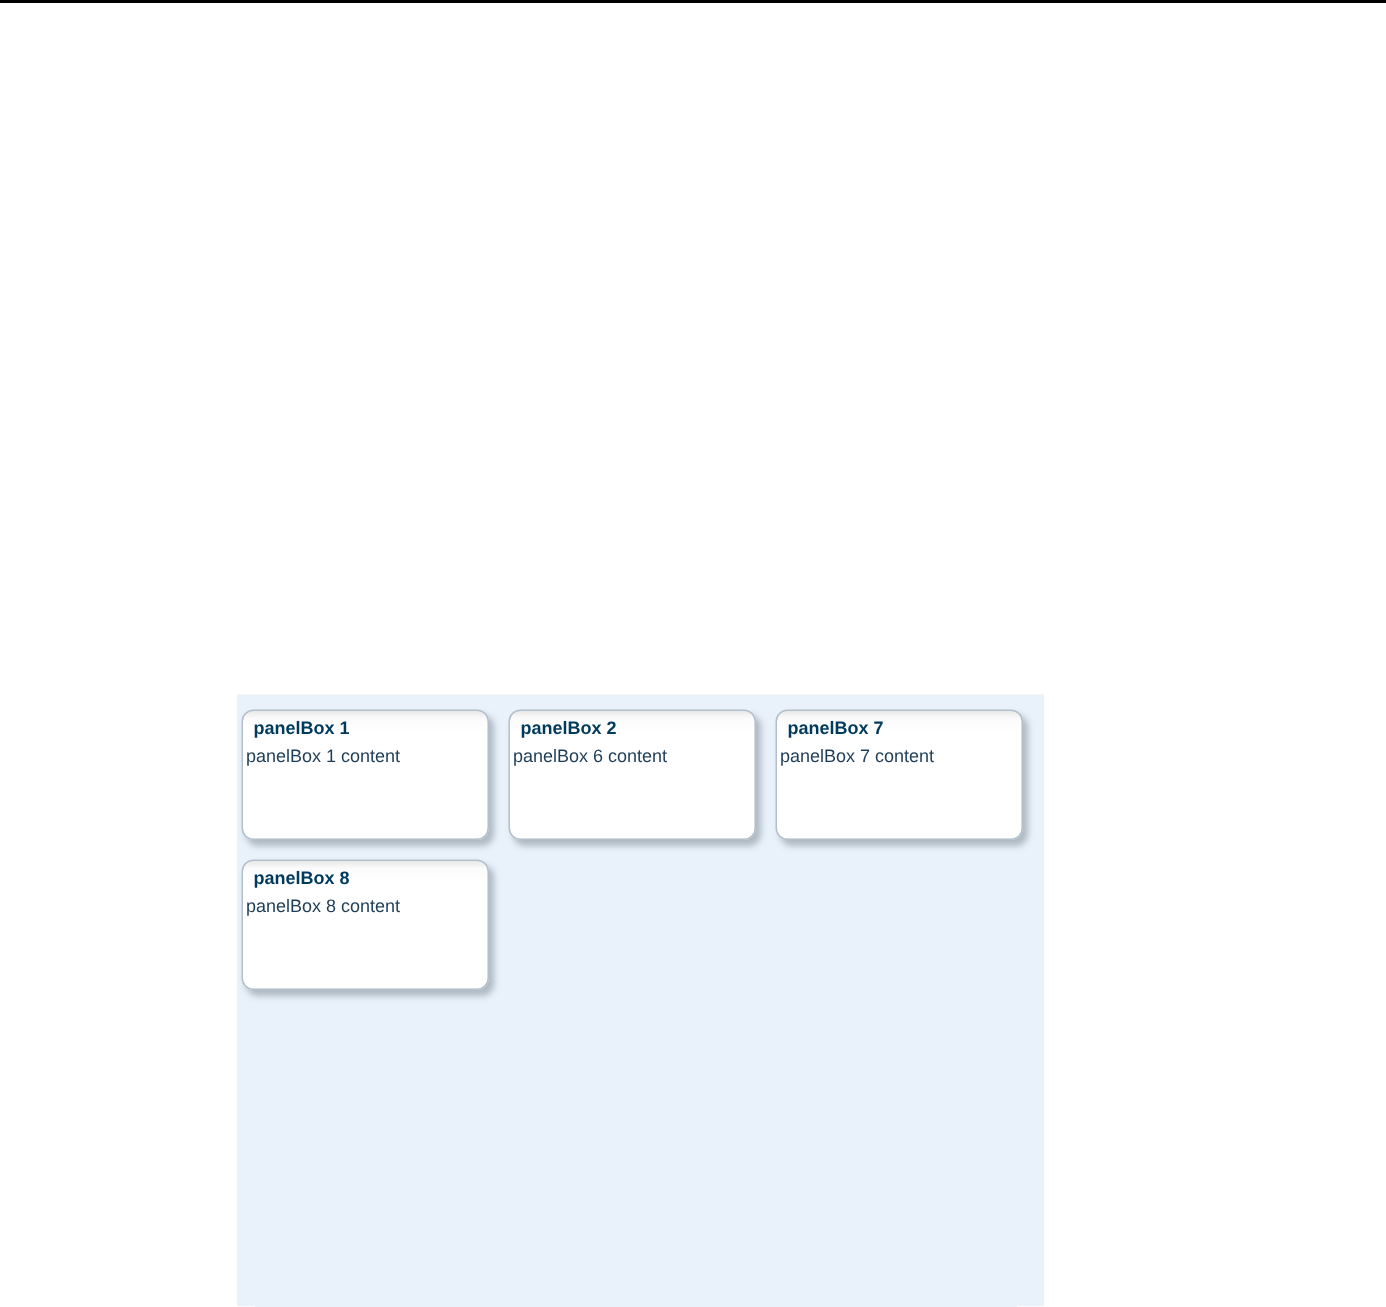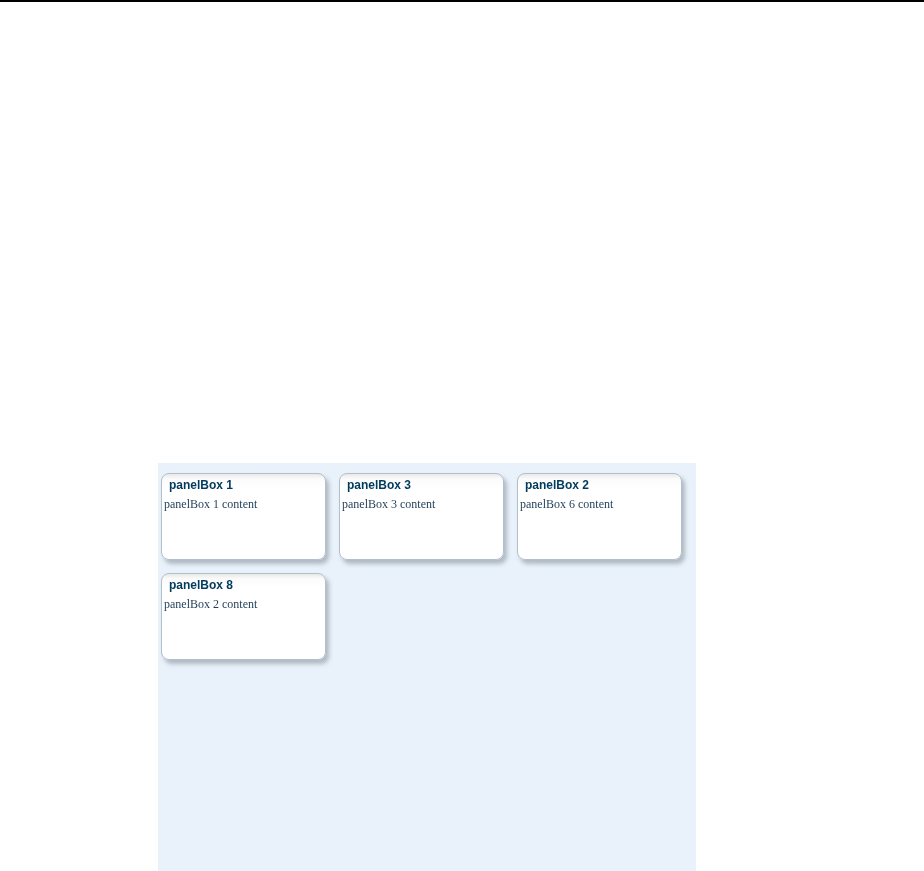--- a/index.html
+++ b/index.html
@@ -56,51 +56,50 @@
     font-weight: bold;
     color: #003a5c;
     white-space: nowrap;
   }
   .panel-box-content {
     margin-top: 4px;
     font-size: 12px;
     line-height: 14px;
     color: #1e3d57;
     white-space: nowrap;
-    font-family: Liberation Serif, serif;
   }
 </style>
 </head>
 <body>
 
 <div class="top-rule" style="background: rgb(0, 0, 0);"></div>
 
 <div class="panel-grid" style="background: rgb(233, 242, 251);">
   <div class="panel-grid-inner">
 
     <div class="panel-box">
       <div class="panel-box-title">panelBox 1</div>
       <div class="panel-box-content">panelBox 1 content</div>
     </div>
 
 
-    <div class="panel-box">
-      <div class="panel-box-title">panelBox 3</div>
-      <div class="panel-box-content">panelBox 3 content</div>
-    </div>
 
 
 
     <div class="panel-box">
       <div class="panel-box-title">panelBox 2</div>
       <div class="panel-box-content">panelBox 6 content</div>
     </div>
 
     <div class="panel-box">
-      <div class="panel-box-title">panelBox 8</div>
-      <div class="panel-box-content">panelBox 2 content</div>
+      <div class="panel-box-title">panelBox 7</div>
+      <div class="panel-box-content">panelBox 7 content</div>
     </div>
 
+    <div class="panel-box">
+      <div class="panel-box-title">panelBox 8</div>
+      <div class="panel-box-content">panelBox 8 content</div>
+    </div>
 
 
 
   </div>
 </div>
 
 </body></html>

